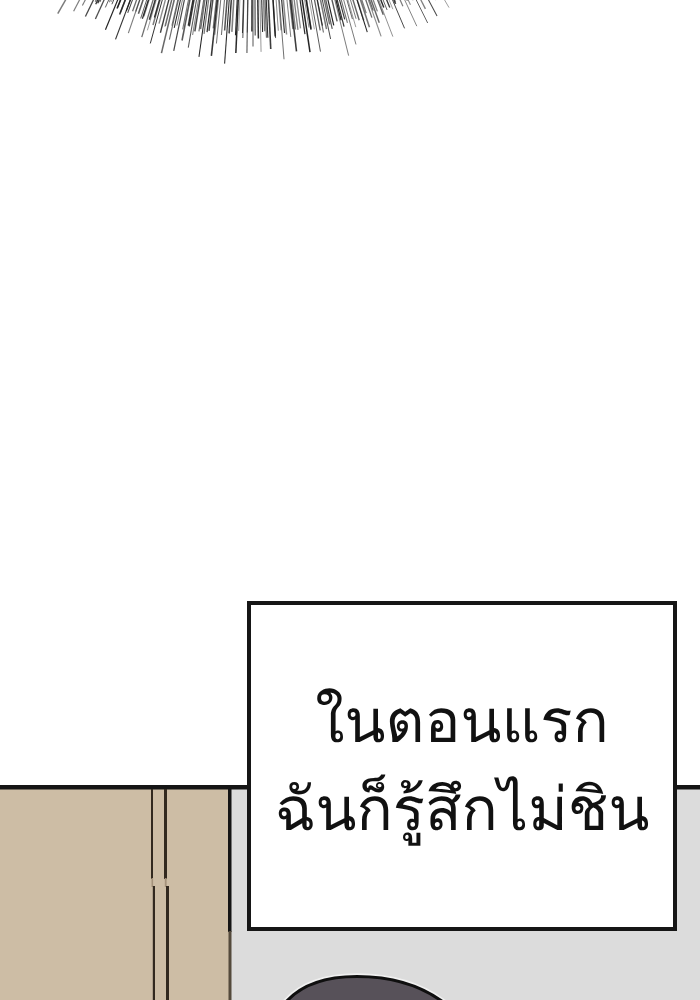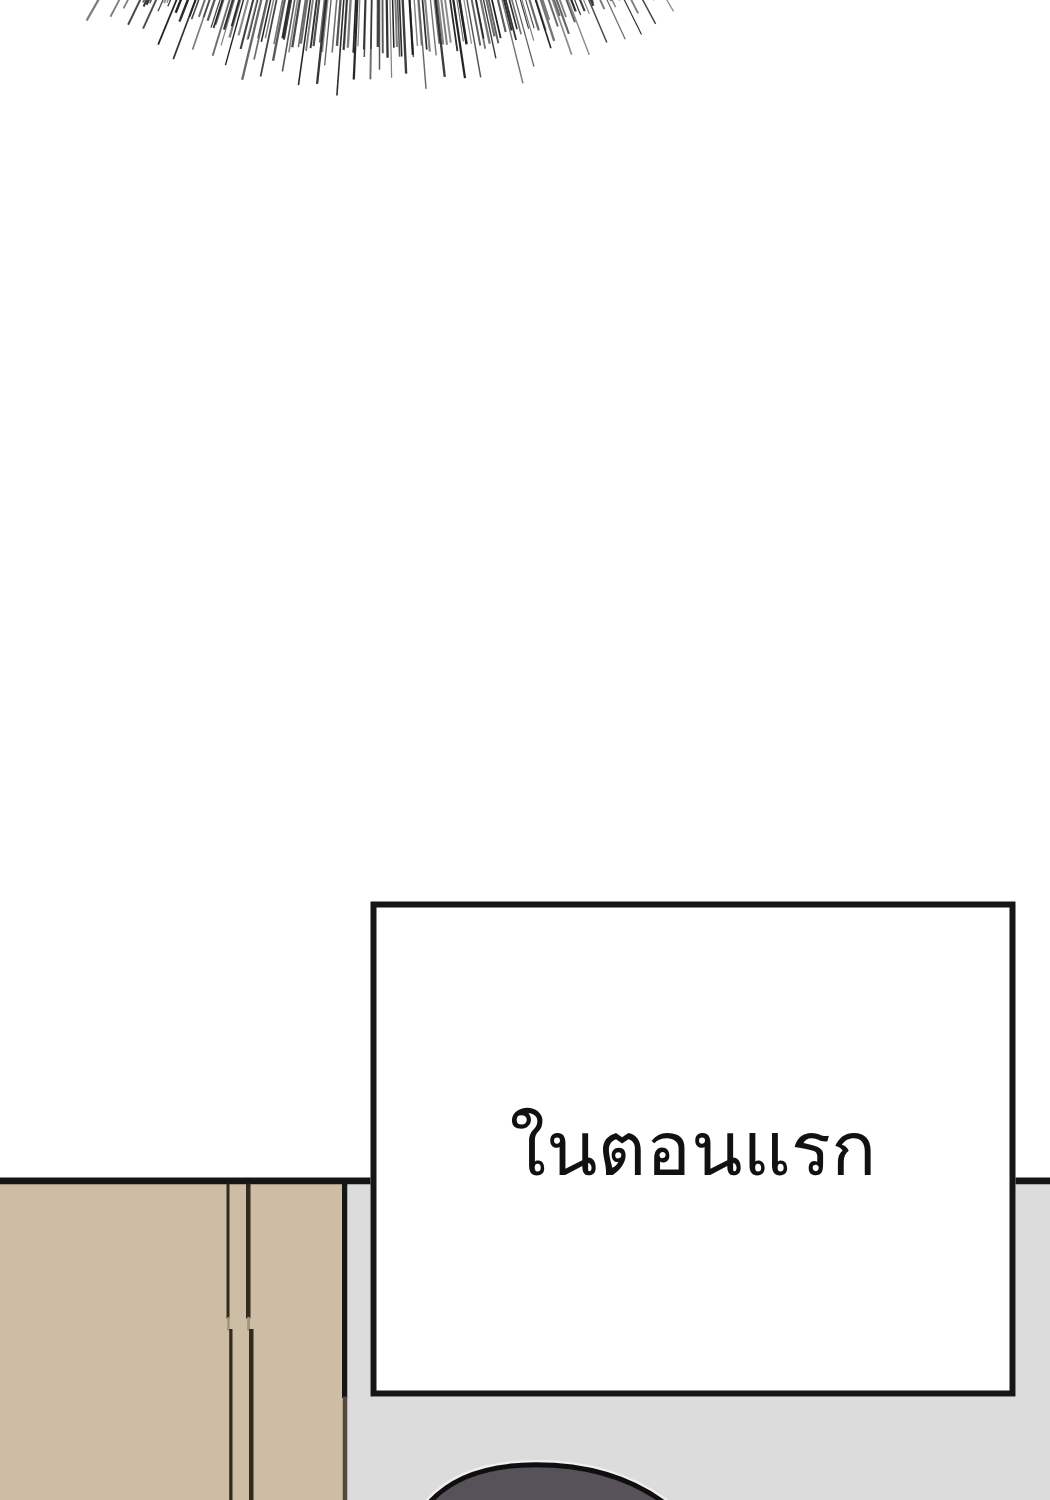--- a/index.html
+++ b/index.html
@@ -30,21 +30,21 @@
     box-sizing:border-box;
     border:4px solid #161616;
     background:#ffffff;
     display:flex;
     flex-direction:column;
     align-items:center;
     justify-content:center;
     z-index:5;
   }
   .speech-line{
-    font-size:50px;
+    font-size:60px;
     line-height:88px;
     font-weight:500;
     color:#111111;
     white-space:nowrap;
     text-align:center;
   }
 </style>
 </head>
 <body style="background: rgb(255, 255, 255);">
 
@@ -223,15 +223,16 @@
 
     <rect x="228" y="789" width="3.5" height="143" fill="#151515"></rect>
     <rect x="228.5" y="931" width="3" height="69" fill="#544a3c"></rect>
 
     <path d="M286,1002 C 302,984 328,976.5 357,976.5 C 390,976.5 420,985 443,1002 Z" fill="none" stroke-width="6.5" stroke="#f0f0f0"></path>
     <path d="M286,1002 C 302,984 328,976.5 357,976.5 C 390,976.5 420,985 443,1002 Z" stroke-width="3.2" fill="#575159" stroke="#0f0f0f"></path>
   </svg>
 
   <div class="speech-bubble" style="border-color: rgb(22, 22, 22); background: rgb(255, 255, 255); color: rgb(17, 17, 17);">
     <div class="speech-line">ในตอนแรก</div>
+    <div class="speech-line">ฉันก็รู้สึกไม่ชิน</div>
   </div>
 
 </div>
 
 </body></html>

